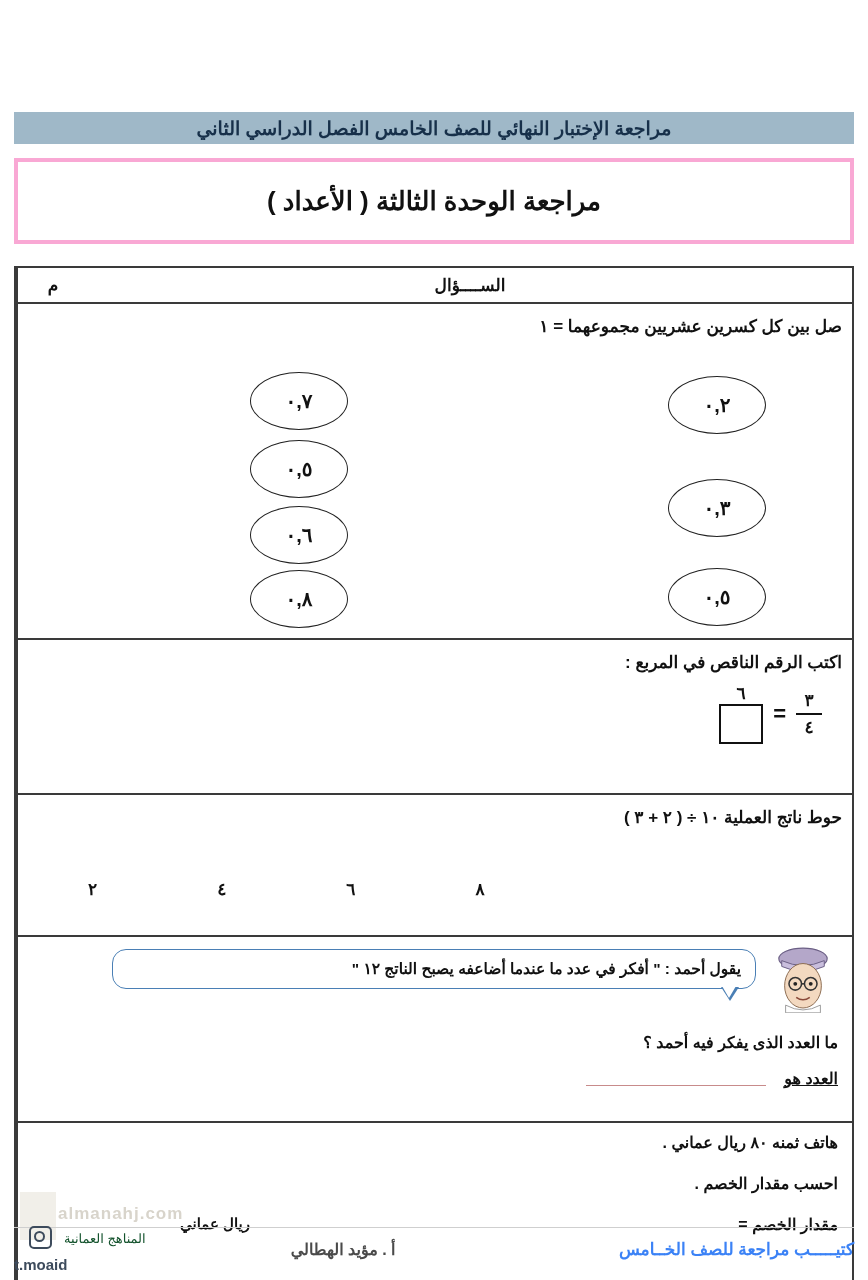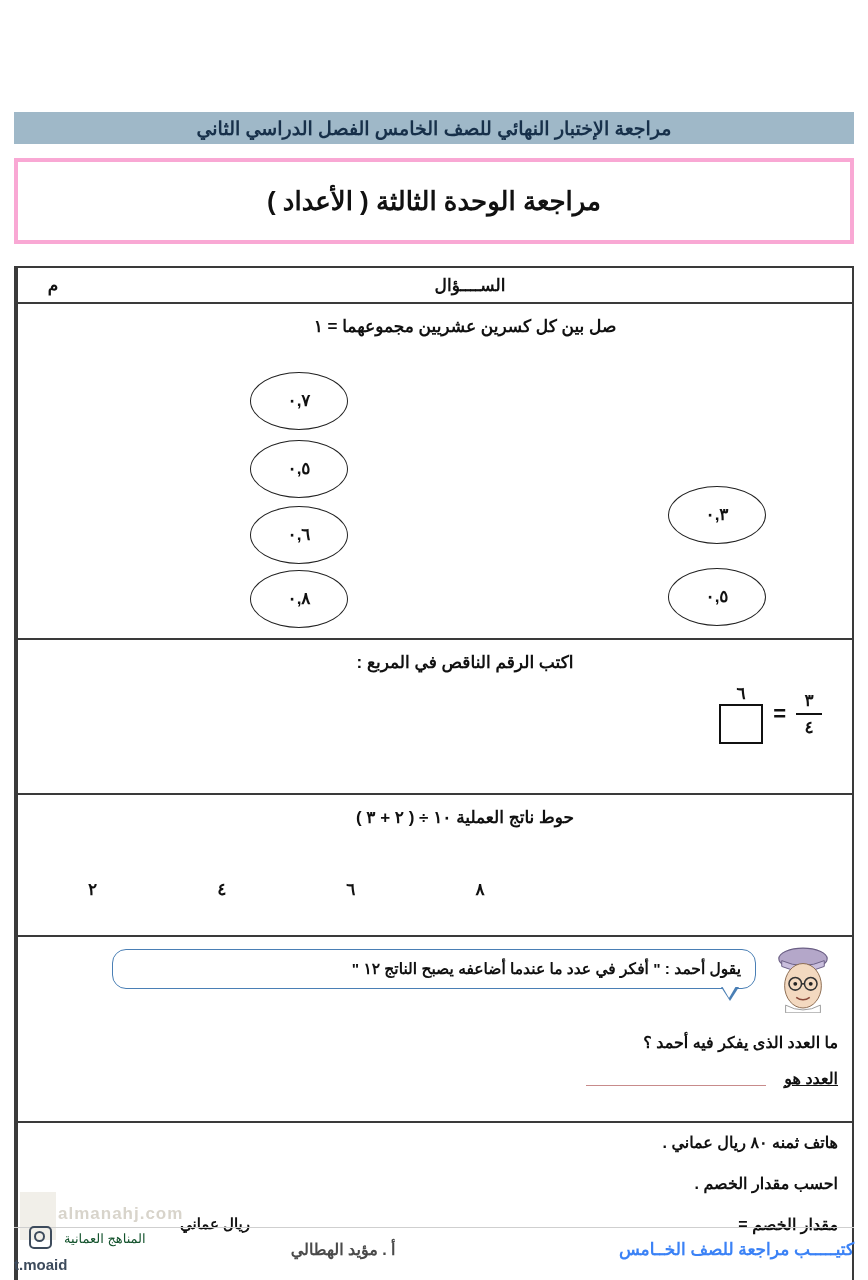--- a/index.html
+++ b/index.html
@@ -90,39 +90,39 @@
     display: flex;
     align-items: center;
     justify-content: center;
     font-size: 17px;
     font-weight: bold;
     padding-top: 0;
   }
   .q-text {
     font-size: 17px;
     font-weight: bold;
-    padding: 10px 20px 0 10px;
-    text-align: center;
+    padding: 10px 10px 0 10px;
+    text-align: right;
     line-height: 1.5;
   }
   
   .q1-body {
     position: relative;
     height: 298px;
   }
   .oval {
     position: absolute;
     width: 96px;
     height: 56px;
     border: 1.6px solid #222;
     border-radius: 50%;
     display: flex;
     align-items: center;
     justify-content: center;
-    font-size: 17px;
+    font-size: 20px;
     font-weight: bold;
     background: #fff;
   }
   
   .q2-body {
     position: relative;
     height: 118px;
   }
   .frac-group {
     position: absolute;
@@ -362,21 +362,22 @@
 
     <div class="row head-row">
       <div class="col-q">الســــؤال</div>
       <div class="col-n">م</div>
     </div>
 
     <div class="row">
       <div class="col-q">
         <div class="q-text">صل  بين كل كسرين عشريين مجموعهما = ١</div>
         <div class="q1-body">
-          <div class="oval" style="top:146px; right:86px;">٠,٣</div>
+          <div class="oval" style="top:36px; right:86px;">٠,٢</div>
+          <div class="oval" style="top:139px; right:86px;">٠,٣</div>
           <div class="oval" style="top:228px; right:86px;">٠,٥</div>
 
           <div class="oval" style="top:32px; left:162px;">٠,٧</div>
           <div class="oval" style="top:100px; left:162px;">٠,٥</div>
           <div class="oval" style="top:166px; left:162px;">٠,٦</div>
           <div class="oval" style="top:230px; left:162px;">٠,٨</div>
         </div>
       </div>
       <div class="col-n"></div>
     </div>

